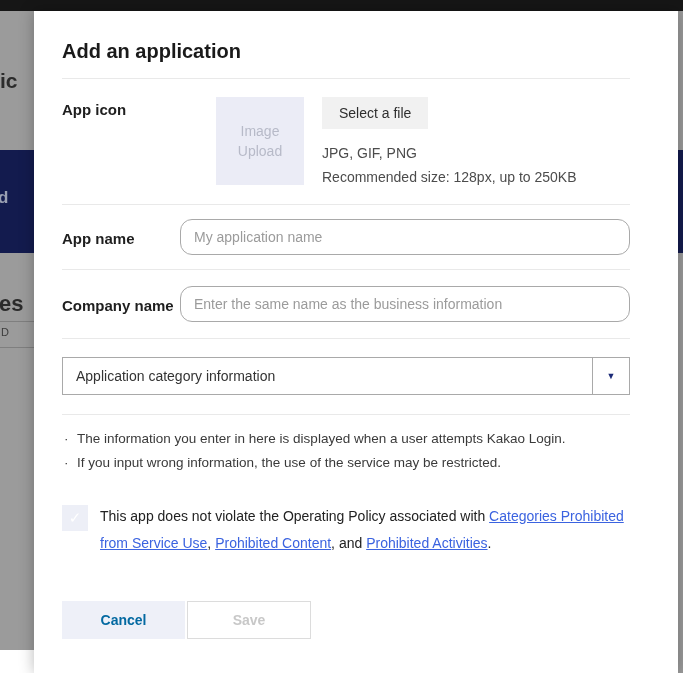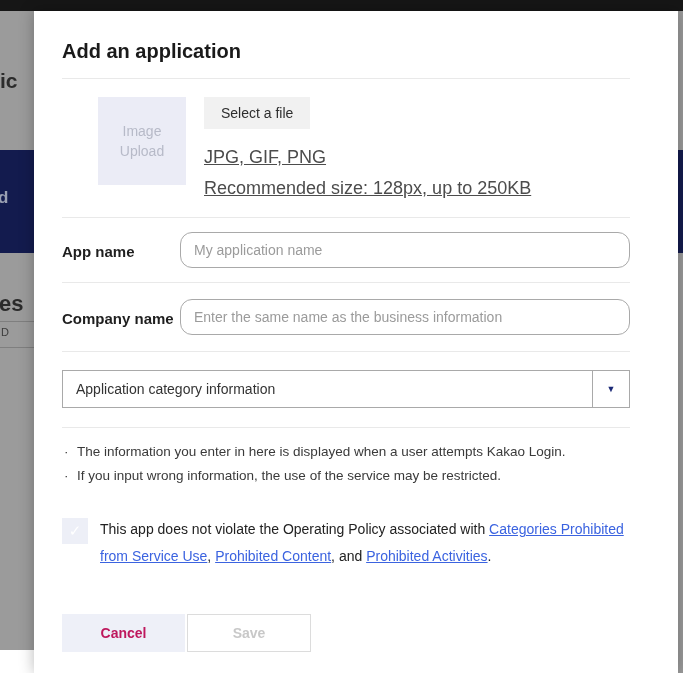--- a/index.html
+++ b/index.html
@@ -32,21 +32,21 @@
 
   .flabel { width:118px; flex-shrink:0; font-size:15px; font-weight:700; color:#1f1f1f; line-height:1.45; padding-top:2px; }
   .flabel.mid { padding-top:9px; }
   .ffield { flex:1; min-width:0; }
 
   .icon-field { display:flex; gap:18px; }
   .upload-box { width:88px; height:88px; background:#ebecf6; color:#b7bac8; font-size:14px; line-height:1.45;
                 display:flex; flex-direction:column; align-items:center; justify-content:center; text-align:center; cursor:pointer;margin-left:36px; }
   .select-file-btn { display:inline-block; background:#f1f1f1; border:none; padding:8px 17px; font-size:14px;
                      color:#2e2e2e; font-family:inherit; cursor:pointer; margin-bottom:13px; }
-  .file-hint { font-size:18px; color:#4c4c4c; line-height:1.7;text-decoration:underline; }
+  .file-hint { font-size:14px; color:#4c4c4c; line-height:1.7; }
 
   .text-input { width:100%; height:36px; border:1px solid #a9a9a9; border-radius:12px; font-size:14px; padding:0 13px;
                 color:#333; font-family:inherit; outline:none; background:#fff; }
   .text-input::placeholder { color:#9b9b9b; opacity:1; }
 
   .select-box { height:38px; border:1px solid #a9a9a9; display:flex; align-items:stretch; cursor:pointer; background:#fff; }
   .select-text { flex:1; display:flex; align-items:center; padding:0 13px; font-size:14px; color:#333;text-align:right; }
   .select-arrow { width:37px; border-left:1px solid #a9a9a9; display:flex; align-items:center; justify-content:center;
                   color:#1b2a77; font-size:9px; }
 
@@ -55,21 +55,21 @@
   .note-bullet { width:15px; flex-shrink:0; padding-left:2px; }
 
   .policy { display:flex; gap:12px; margin-top:28px; }
   .checkbox { width:26px; height:26px; background:#edeff7; color:#ffffff; flex-shrink:0; margin-top:2px;
               display:flex; align-items:center; justify-content:center; font-size:15px; cursor:pointer; }
   .policy-text { font-size:14px; color:#222; line-height:27px; max-width:532px; }
   .policy-text a { color:#3b63e0; text-decoration:underline; cursor:pointer; }
 
   .btn-row { display:flex; gap:2px; margin-top:44px; }
   .btn { height:38px; font-size:14px; font-weight:700; font-family:inherit; cursor:pointer; }
-  .btn-cancel { width:123px; background:#eef0f8; border:none; color:#be185d; }
+  .btn-cancel { width:123px; background:#eef0f8; border:none; color:#0369a1; }
   .btn-save { width:124px; background:#ffffff; border:1px solid #dcdcdc; color:#c8c8c8; }
 </style>
 </head>
 <body>
 
 <div class="screen">
 
   <div class="topbar"></div>
 
   <div class="bg-left">
@@ -85,20 +85,21 @@
 
   <div class="bg-right">
     <div class="bg-navy"></div>
   </div>
 
   <div class="modal">
 
     <h1 class="modal-title">Add an application</h1>
 
     <div class="form-row row-icon">
+      <div class="flabel">App icon</div>
       <div class="ffield icon-field">
         <div class="upload-box">
           <span>Image</span>
           <span>Upload</span>
         </div>
         <div>
           <button class="select-file-btn">Select a file</button>
           <div class="file-hint">JPG, GIF, PNG</div>
           <div class="file-hint">Recommended size: 128px, up to 250KB</div>
         </div>

